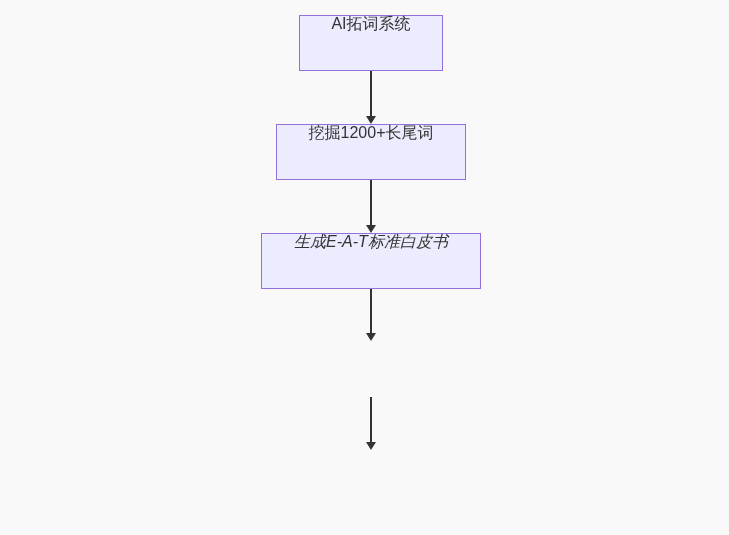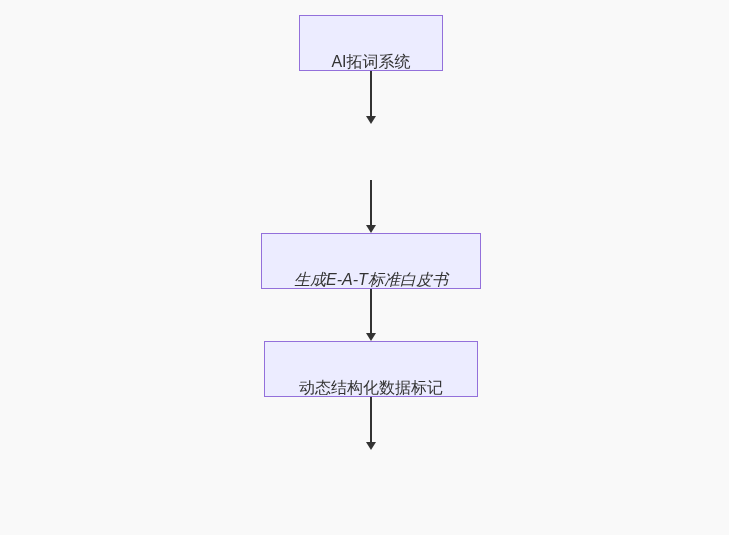--- a/index.html
+++ b/index.html
@@ -21,21 +21,21 @@
     height: 535px;
     background: var(--bg);
     overflow: hidden;
   }
   .node {
     position: absolute;
     background: var(--node-fill);
     border: 1.4px solid var(--node-border);
     color: var(--text-color);
     display: flex;
-    align-items: flex-end;
+    align-items: flex-start;
     justify-content: center;
     font-size: 16px;
     line-height: 1;
     white-space: nowrap;
   }
   .n1 { left: 299px; top: 15px;  width: 144px; height: 56px; }
   .n2 { left: 276px; top: 124px; width: 190px; height: 56px; }
   .n3 { left: 261px; top: 233px; width: 220px; height: 56px; font-style: italic; }
   .n4 { left: 264px; top: 341px; width: 214px; height: 56px; }
   .n5 { left: 255px; top: 450px; width: 232px; height: 56px; }
@@ -72,38 +72,38 @@
 
   <div class="node n1">
     <span>AI拓词系统</span>
   </div>
 
   <div class="arrow a1">
     <div class="arrow-line"></div>
     <div class="arrow-head"></div>
   </div>
 
+  <div class="node n2">
+    <span>挖掘1200+长尾词</span>
+  </div>
 
   <div class="arrow a2">
     <div class="arrow-line"></div>
     <div class="arrow-head"></div>
   </div>
 
   <div class="node n3">
     <span>生成E-A-T标准白皮书</span>
   </div>
 
   <div class="arrow a3">
     <div class="arrow-line"></div>
     <div class="arrow-head"></div>
   </div>
 
-  <div class="node n4">
-    <span>动态结构化数据标记</span>
-  </div>
 
   <div class="arrow a4">
     <div class="arrow-line"></div>
     <div class="arrow-head"></div>
   </div>
 
 
 </div>
 
 </body></html>

